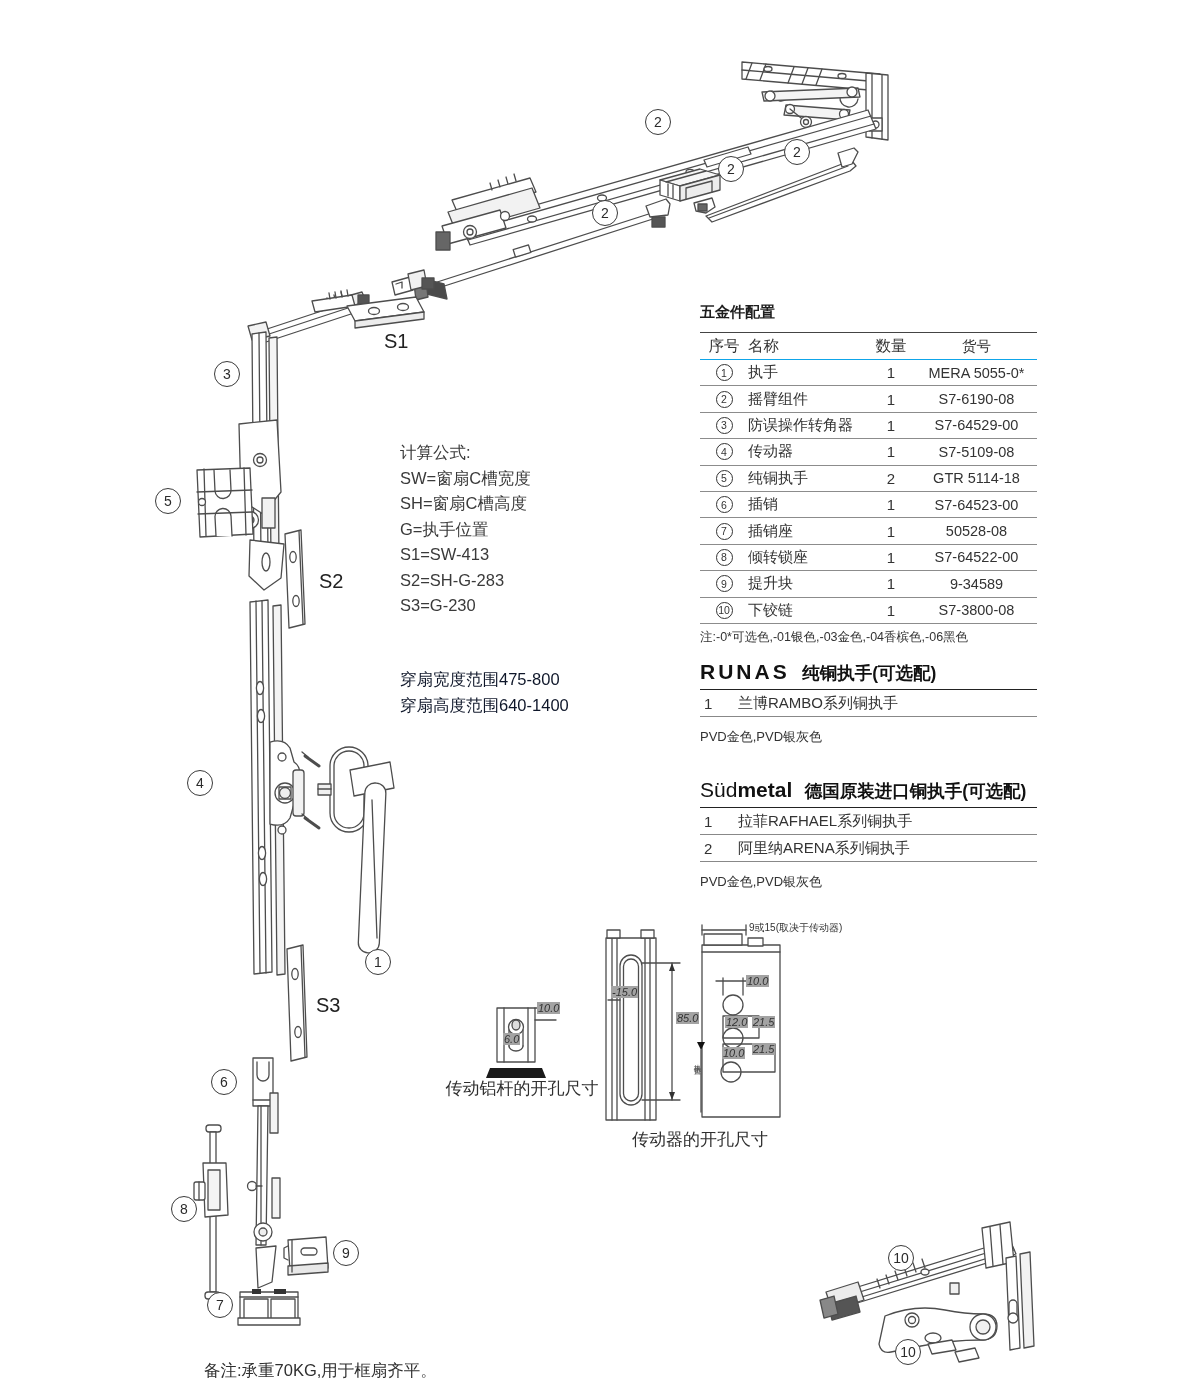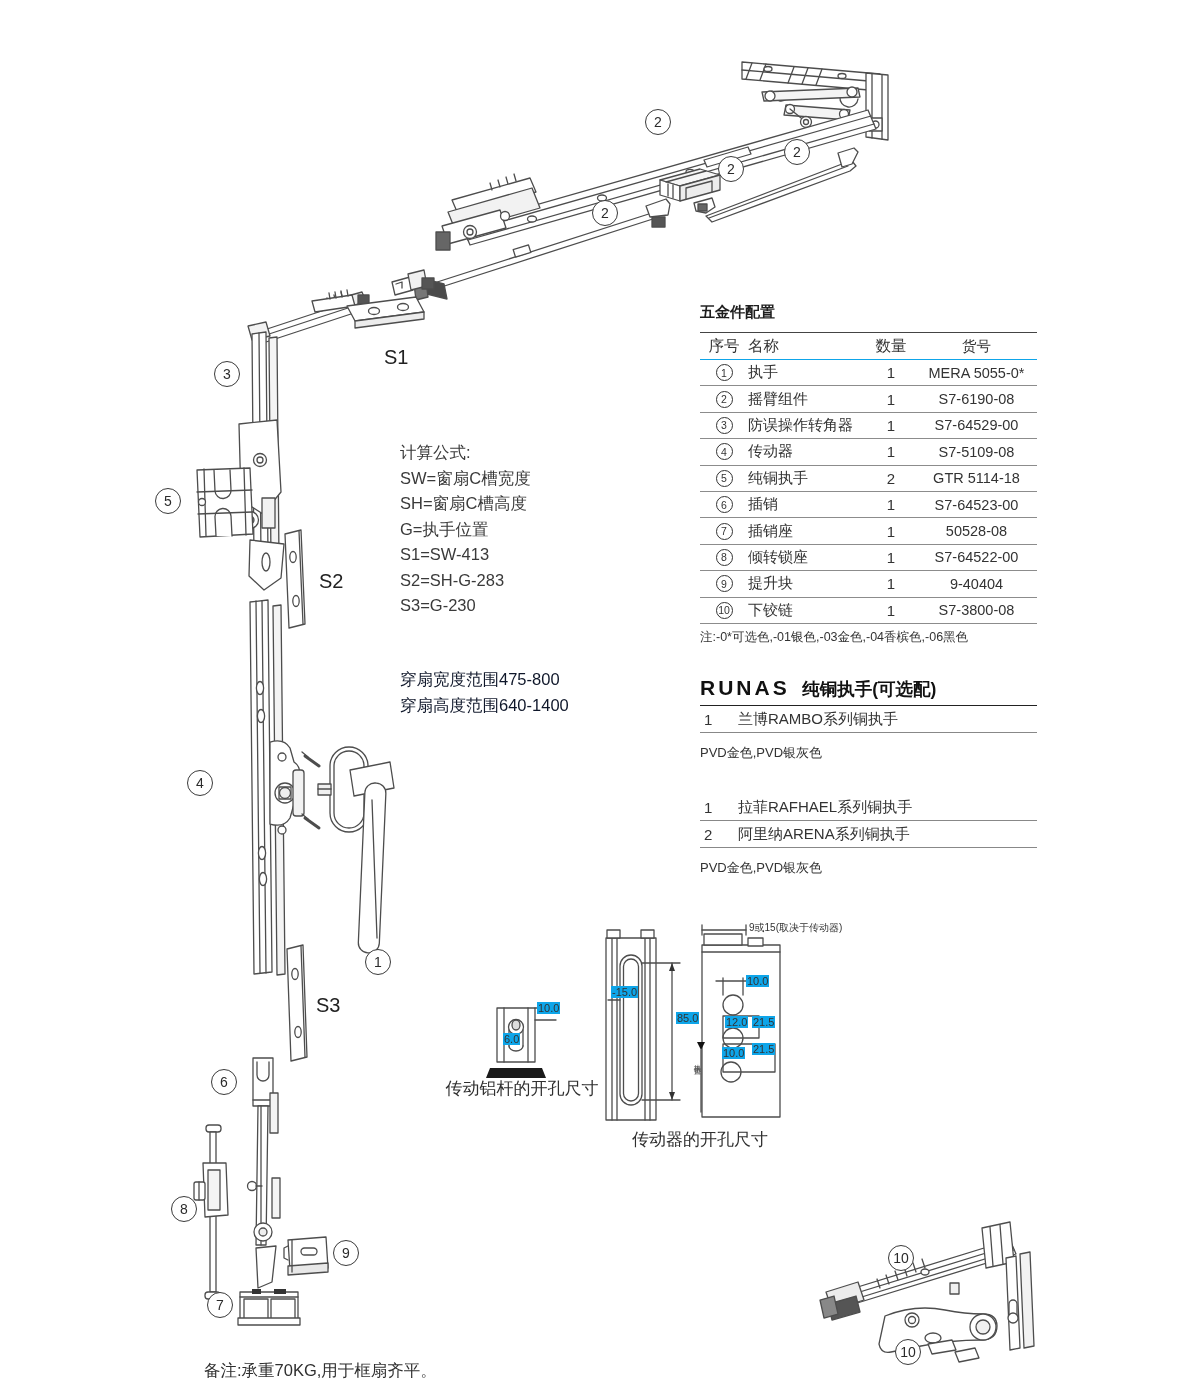--- a/index.html
+++ b/index.html
@@ -27,33 +27,33 @@
   .trow{display:flex;align-items:center;height:25.4px;border-bottom:1px solid #8c8c8c;font-size:15px;color:#333;}
   .c-no{width:48px;display:flex;justify-content:center;}
   .c-name{width:118px;text-align:left;}
   .c-qty{width:50px;text-align:center;}
   .c-code{flex:1;text-align:center;font-size:14.5px;}
   .circ{display:inline-flex;width:17px;height:17px;border:1px solid #333;border-radius:50%;
         font-size:10.5px;align-items:center;justify-content:center;box-sizing:border-box;}
   .tnote{font-size:12.5px;color:#333;padding-top:5px;}
 
   
-  .brandblock{position:absolute;left:700px;width:337px;margin-top:16px;}
+  .brandblock{position:absolute;left:700px;width:337px;}
   .brandline{border-bottom:1.8px solid #222;padding-bottom:4px;white-space:nowrap;}
   .brand-runas{font-size:21px;font-weight:bold;letter-spacing:3px;color:#111;}
   .brand-sud{font-size:21px;font-weight:400;color:#111;}
   .brand-metal{font-size:21px;font-weight:bold;color:#111;}
   .brand-title{font-size:17.5px;font-weight:bold;margin-left:8px;color:#111;}
   .brow{display:flex;align-items:center;height:26px;border-bottom:1px solid #888;font-size:15px;color:#333;}
   .bno{width:34px;padding-left:4px;}
   .bname{flex:1;text-align:left;}
   .bfinish{font-size:13px;color:#333;margin-top:11px;}
 
   
-  .dim{position:absolute;font-size:11px;color:#333;background:#0ea5e9;padding:0 1px;line-height:12px;}
+  .dim{position:absolute;font-size:11px;color:#333;background:#a3a3a3;padding:0 1px;line-height:12px;font-style:italic;}
   .dim-small{position:absolute;font-size:10px;color:#333;line-height:11px;white-space:nowrap;}
   .vtext{position:absolute;font-size:7.5px;color:#555;writing-mode:vertical-rl;letter-spacing:1px;}
   .diaglabel{position:absolute;font-size:17px;color:#2f2f2f;text-align:center;}
   .footnote{position:absolute;left:204px;top:1360px;font-size:16.5px;color:#2f2f2f;}
 </style>
 </head>
 <body>
 
 <div class="page">
 
@@ -347,21 +347,21 @@
   <div class="marker" style="left:155px;top:488px">5</div>
   <div class="marker" style="left:187px;top:770px">4</div>
   <div class="marker" style="left:365px;top:949px">1</div>
   <div class="marker" style="left:211px;top:1069px">6</div>
   <div class="marker" style="left:171px;top:1196px">8</div>
   <div class="marker" style="left:333px;top:1240px">9</div>
   <div class="marker" style="left:207px;top:1292px">7</div>
   <div class="marker" style="left:888px;top:1245px">10</div>
   <div class="marker" style="left:895px;top:1339px">10</div>
 
-  <div class="slabel" style="left:384px;top:346px">S1</div>
+  <div class="slabel" style="left:384px;top:330px">S1</div>
   <div class="slabel" style="left:319px;top:570px">S2</div>
   <div class="slabel" style="left:316px;top:994px">S3</div>
 
   <div class="formulas">
     <span>计算公式:</span>
     <span>SW=窗扇C槽宽度</span>
     <span>SH=窗扇C槽高度</span>
     <span>G=执手位置</span>
     <span>S1=SW-413</span>
     <span>S2=SH-G-283</span>
@@ -443,21 +443,21 @@
       <span class="c-name">倾转锁座</span>
       <span class="c-qty">1</span>
       <span class="c-code">S7-64522-00</span>
     </div>
     <div class="trow">
       <span class="c-no">
           <span class="circ">9</span>
         </span>
       <span class="c-name">提升块</span>
       <span class="c-qty">1</span>
-      <span class="c-code">9-40404</span>
+      <span class="c-code">9-34589</span>
     </div>
     <div class="trow">
       <span class="c-no">
           <span class="circ">10</span>
         </span>
       <span class="c-name">下铰链</span>
       <span class="c-qty">1</span>
       <span class="c-code">S7-3800-08</span>
     </div>
     <div class="tnote">注:-0*可选色,-01银色,-03金色,-04香槟色,-06黑色</div>
@@ -469,20 +469,24 @@
       <span class="brand-title">纯铜执手(可选配)</span>
     </div>
     <div class="brow">
       <span class="bno">1</span>
       <span class="bname">兰博RAMBO系列铜执手</span>
     </div>
     <div class="bfinish">PVD金色,PVD银灰色</div>
   </div>
 
   <div class="brandblock" style="top:778px">
+    <div class="brandline">
+      <span class="brand-sud">Süd</span><span class="brand-metal">metal</span>
+      <span class="brand-title">德国原装进口铜执手(可选配)</span>
+    </div>
     <div class="brow">
       <span class="bno">1</span>
       <span class="bname">拉菲RAFHAEL系列铜执手</span>
     </div>
     <div class="brow">
       <span class="bno">2</span>
       <span class="bname">阿里纳ARENA系列铜执手</span>
     </div>
     <div class="bfinish">PVD金色,PVD银灰色</div>
   </div>

